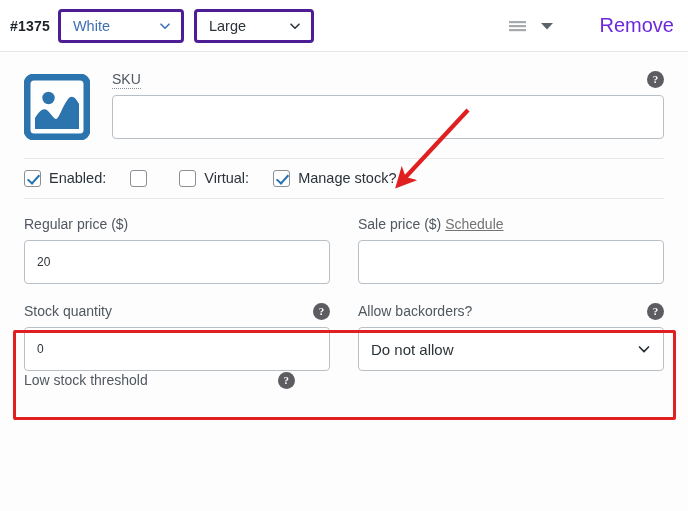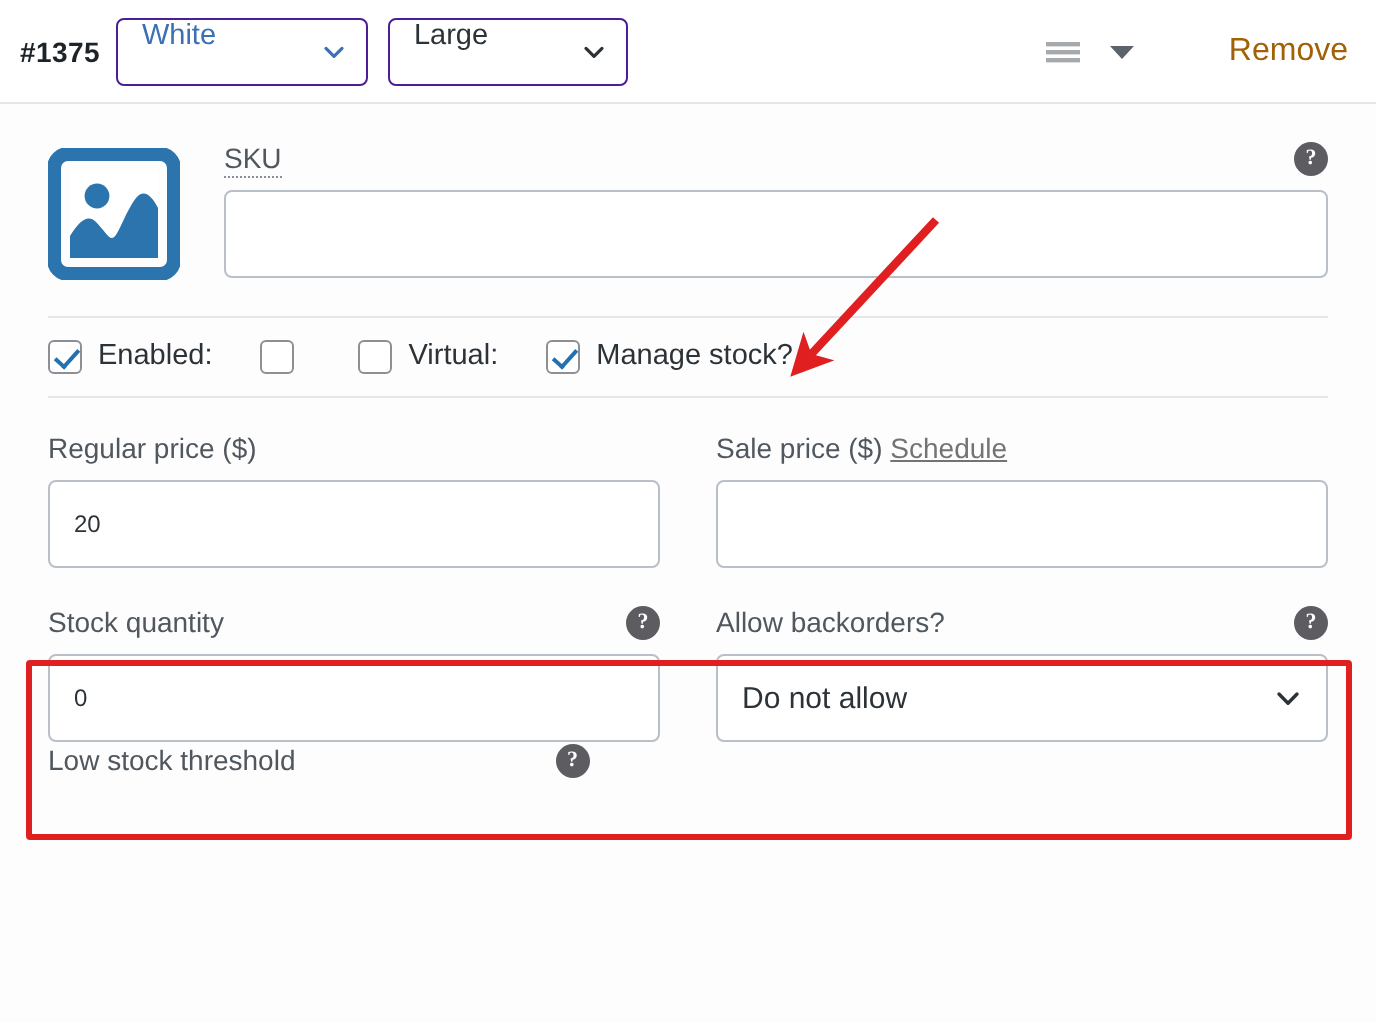--- a/index.html
+++ b/index.html
@@ -32,24 +32,25 @@
     font-size: 14px;
     font-weight: bold;
     color: #1d2327;
     letter-spacing: 0.2px;
     margin-right: 8px;
     white-space: nowrap;
   }
   .attr-select {
     position: relative;
     height: 34px;
-    border: 1px solid #4c1d95;
+    border: 3px solid #4c1d95;
     border-radius: 4px;
     background: #ffffff;
     display: flex;
+    align-items: center;
     padding: 0 30px 0 12px;
     margin-right: 10px;
     font-size: 14.5px;
     color: #2c3338;
     cursor: pointer;
   }
   .attr-select.is-link { color: #3d6fb5; }
   .attr-select.w1 { width: 126px; }
   .attr-select.w2 { width: 120px; }
   .attr-select .chev {
@@ -63,22 +64,22 @@
 
   .header-right {
     margin-left: auto;
     display: flex;
     align-items: center;
     gap: 14px;
     padding-right: 2px;
   }
   .icon-btn { display: flex; align-items: center; cursor: pointer; }
   .remove-link {
-    color: #a16207;
-    font-size: 16px;
+    color: #6d28d9;
+    font-size: 20px;
     text-decoration: none;
     cursor: pointer;
     white-space: nowrap;
     margin-left: 32px;
   }
 
   
   .var-body {
     position: relative;
     background: #fdfdfe;

